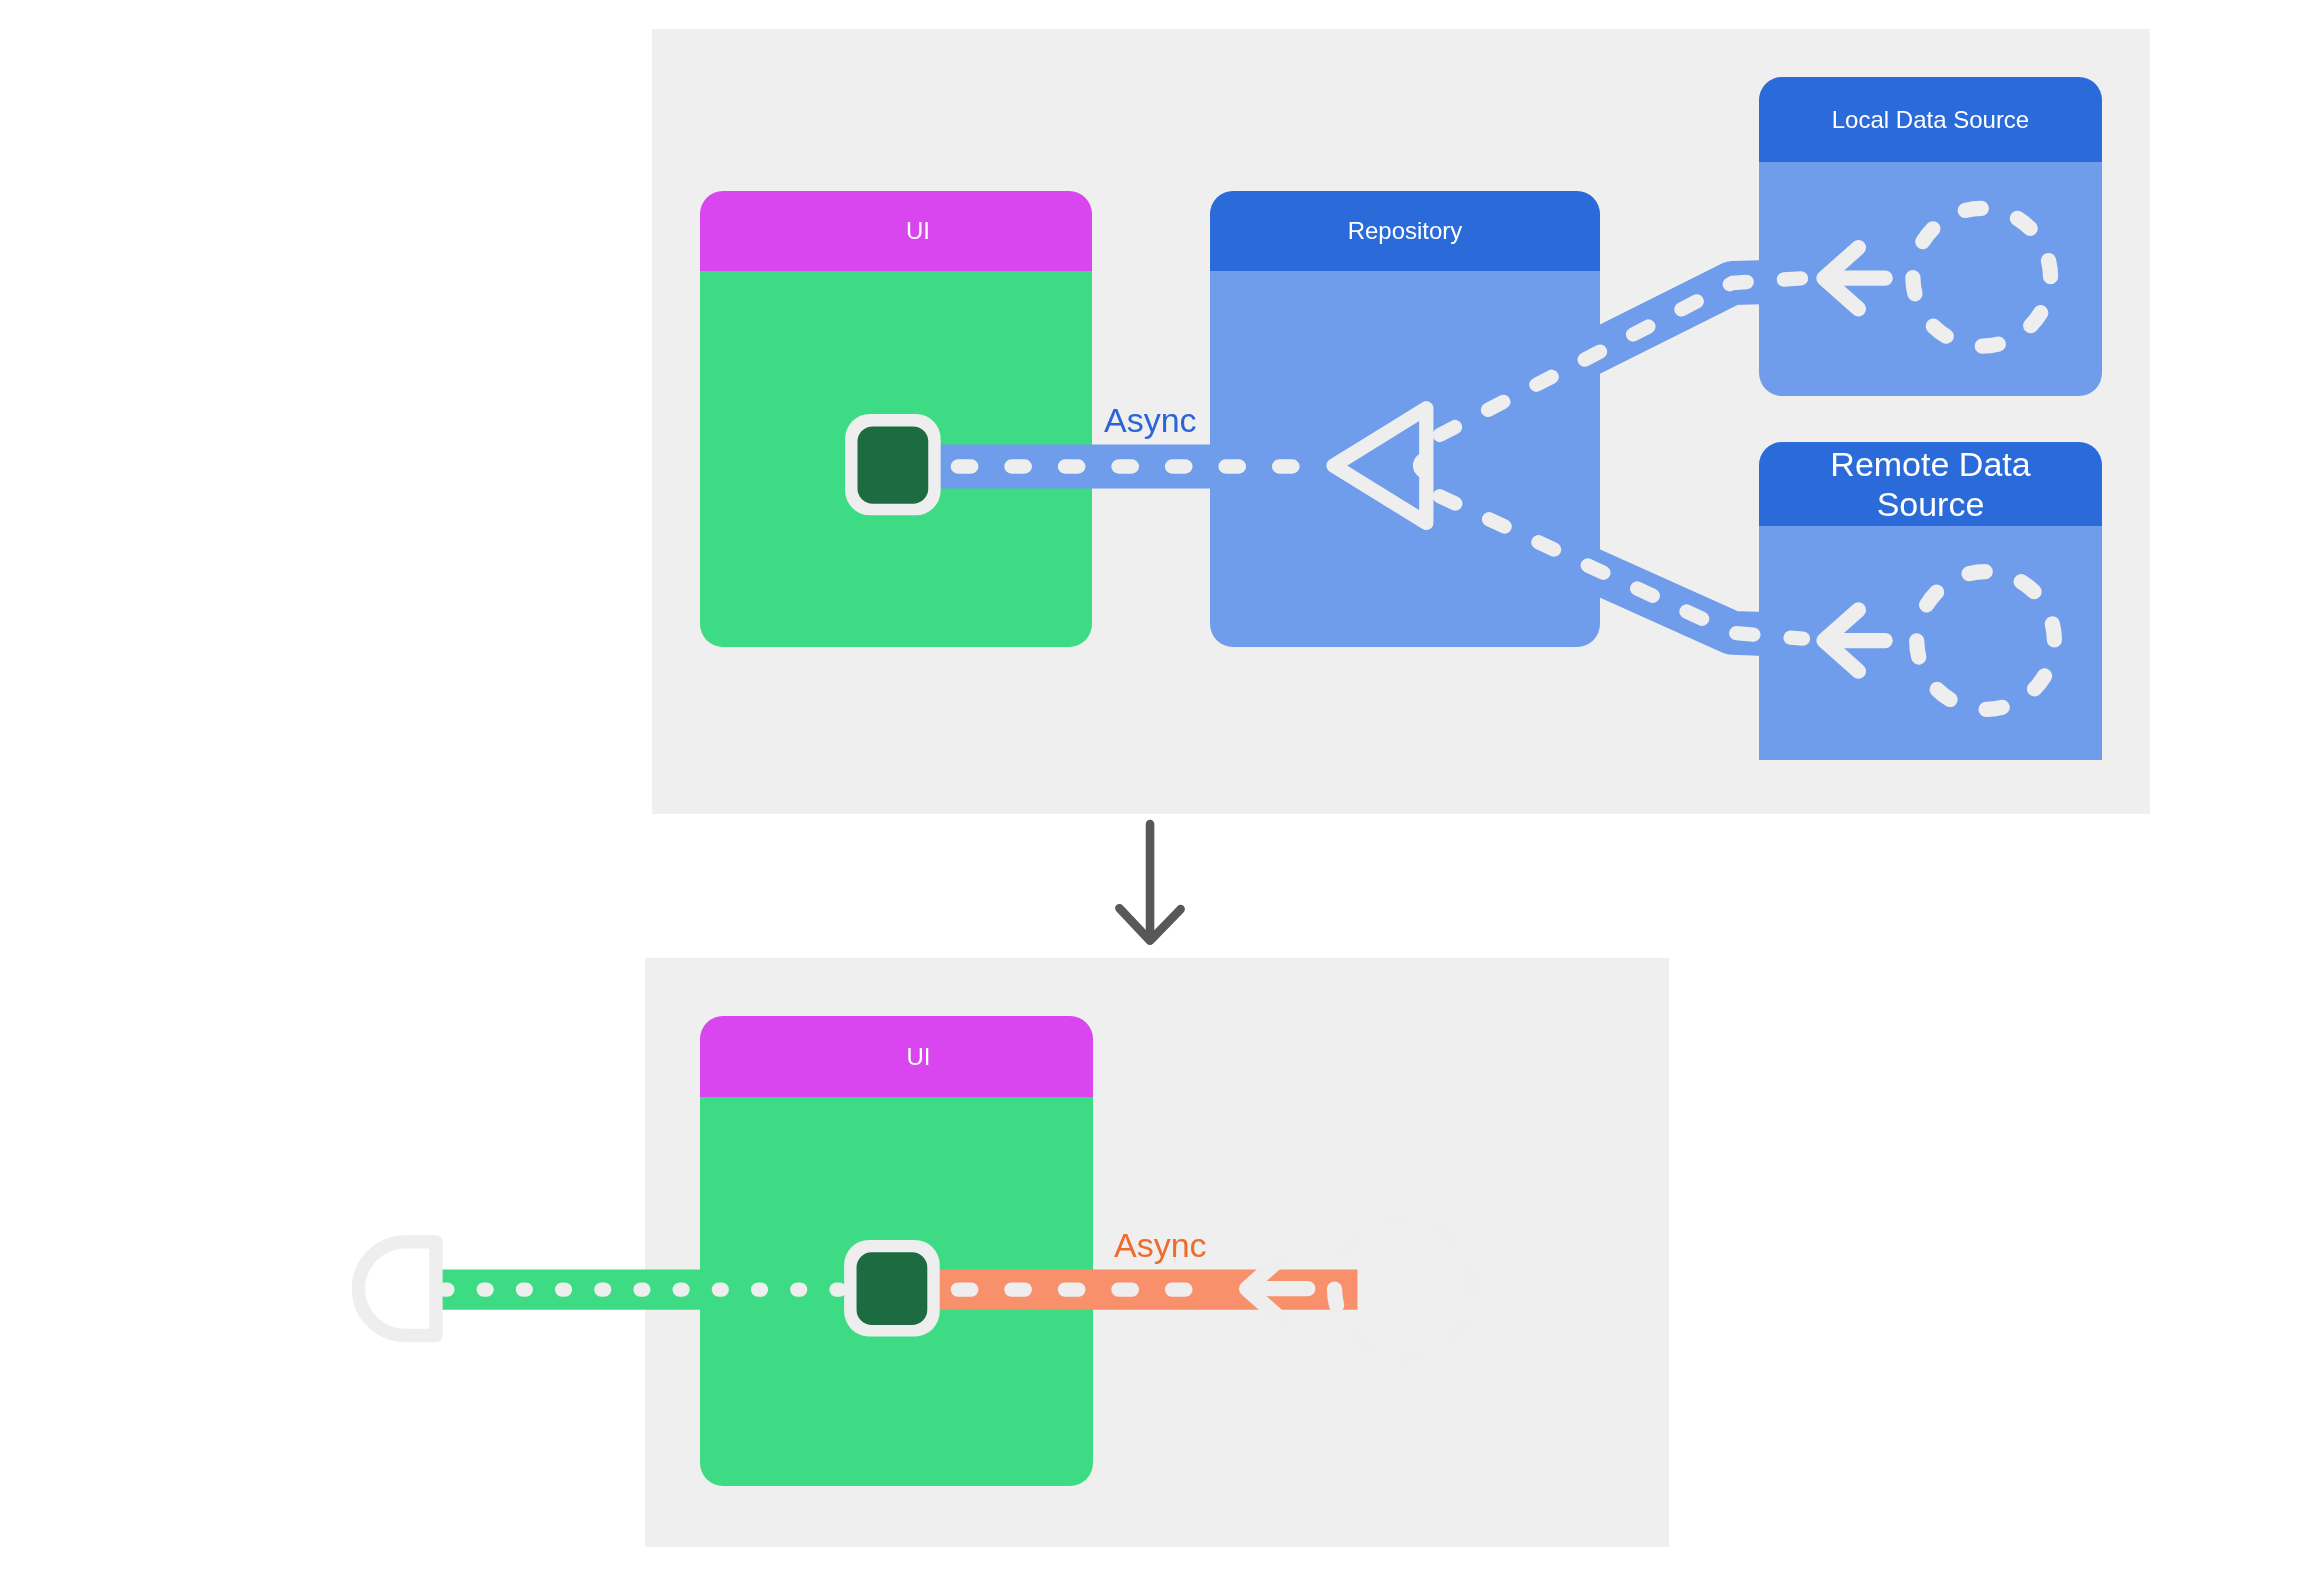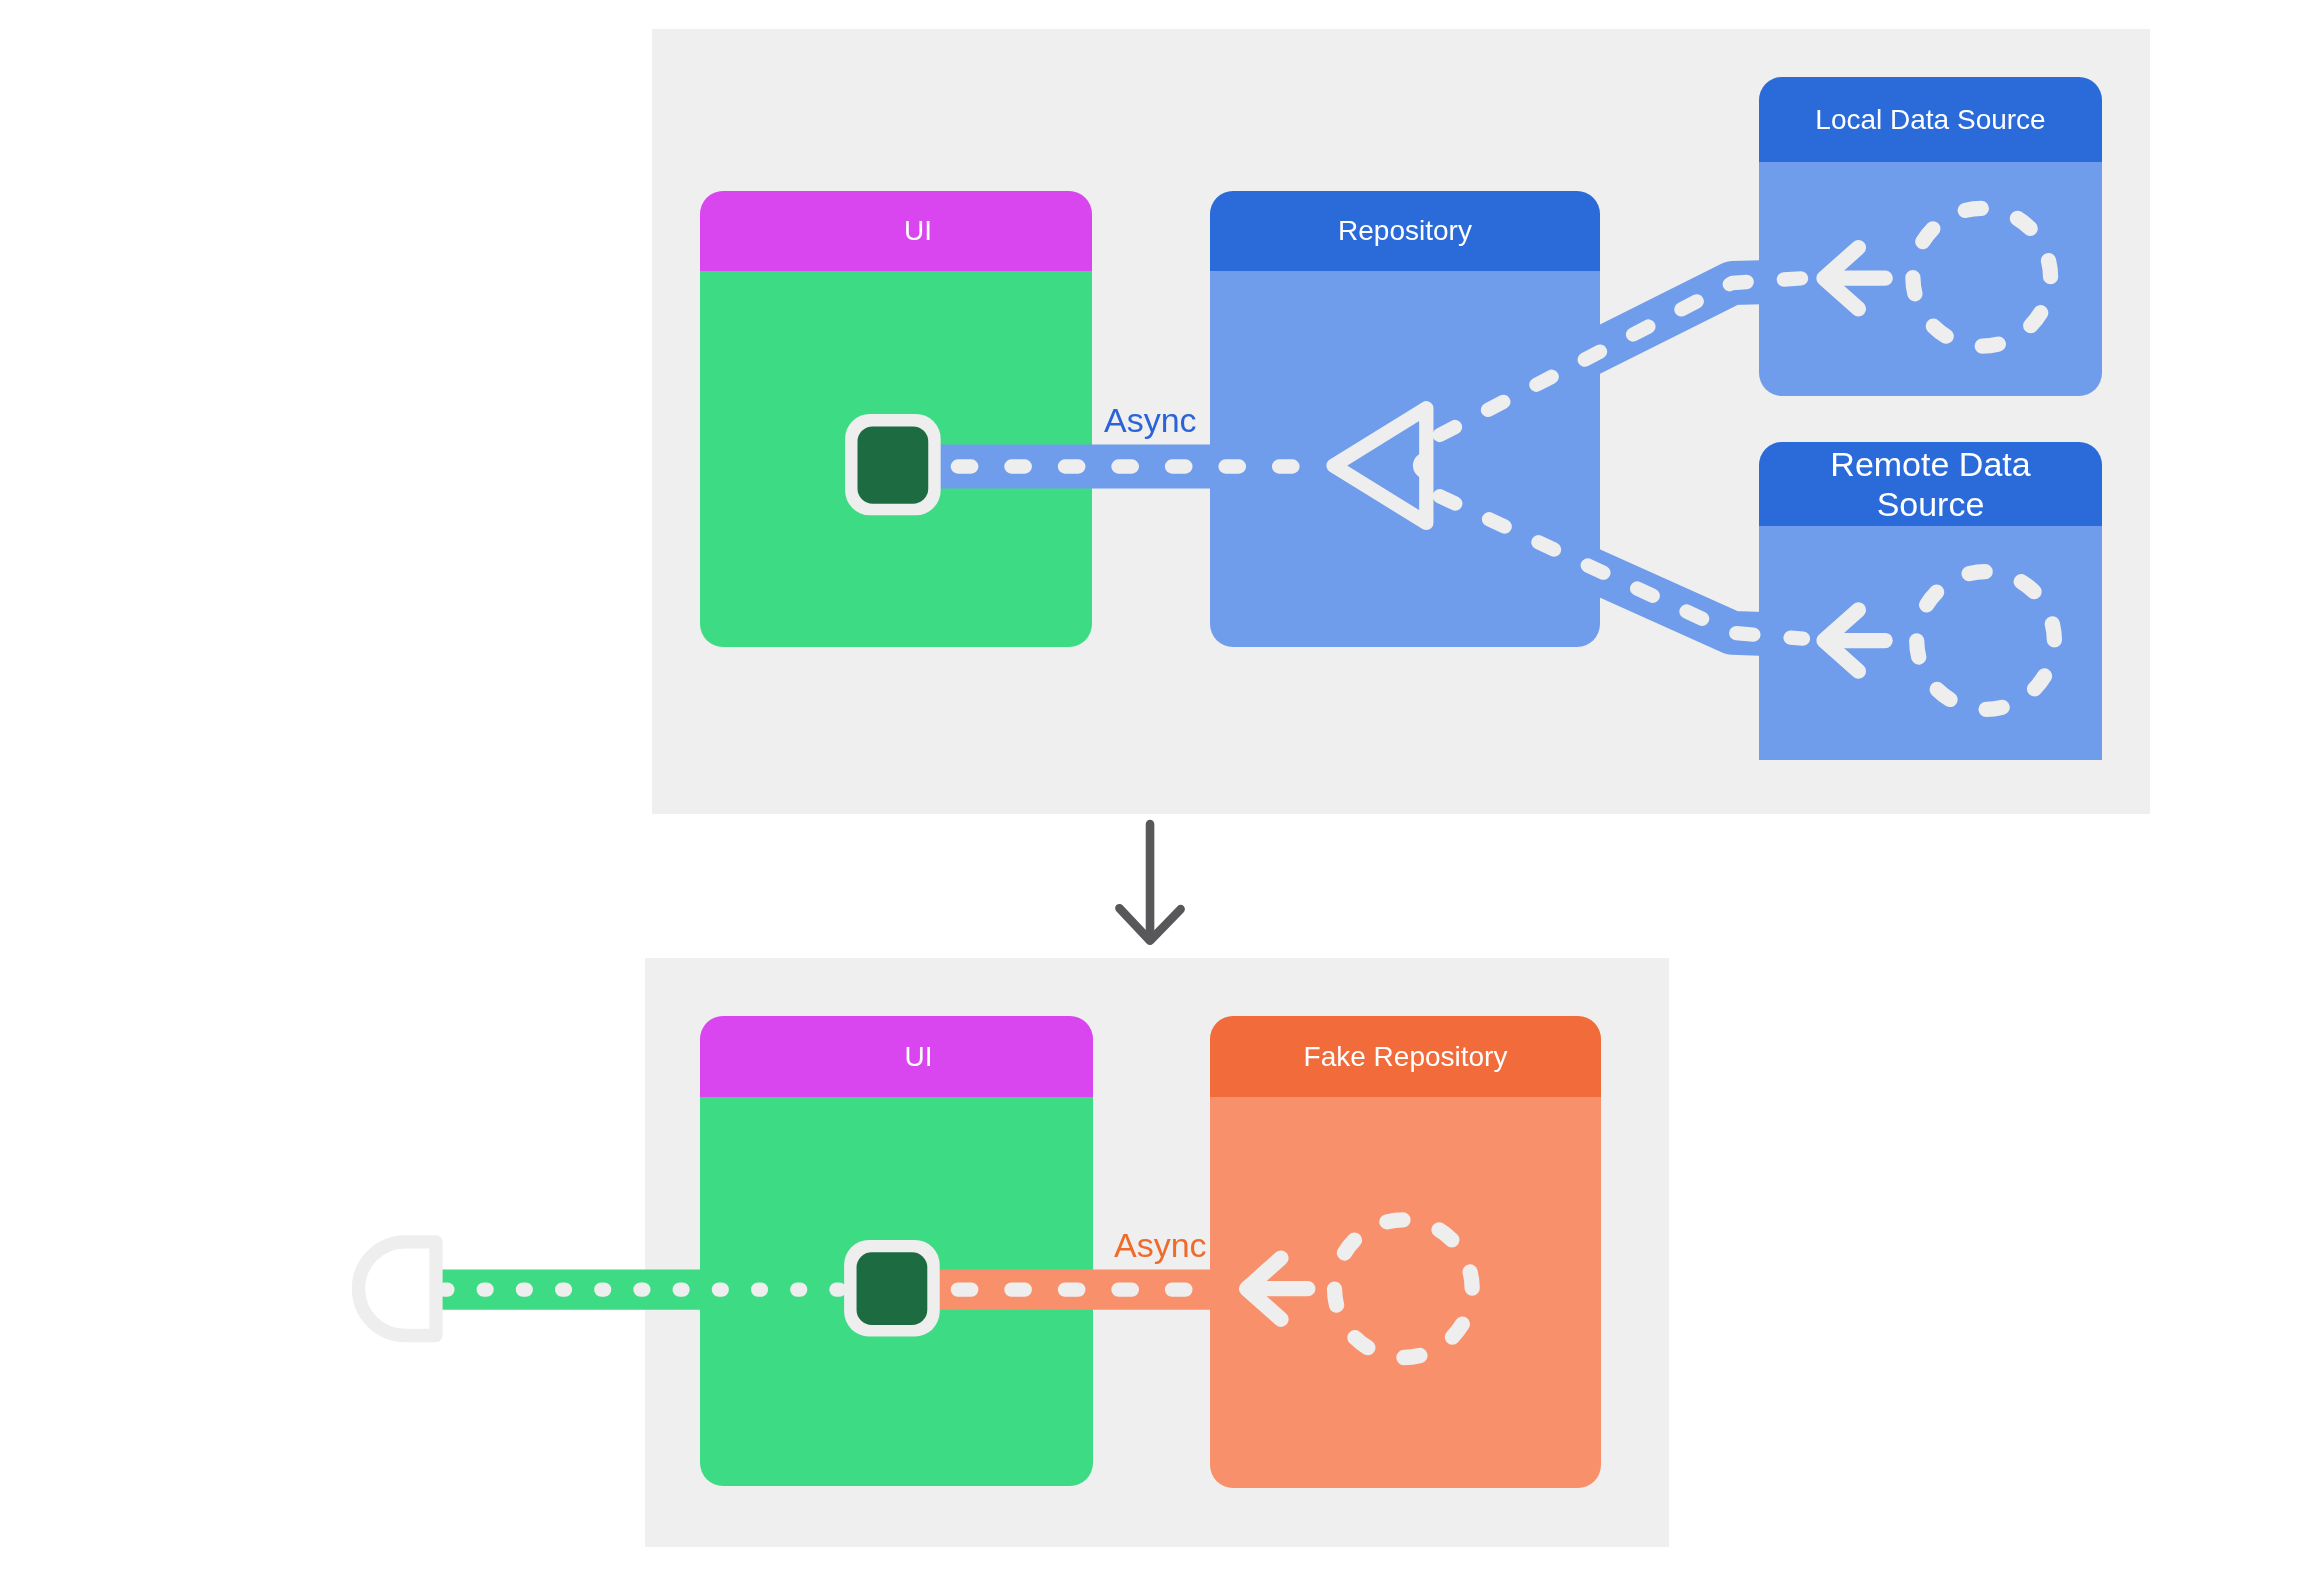--- a/index.html
+++ b/index.html
@@ -4,21 +4,21 @@
 <style>
   html,body{margin:0;padding:0;background:#ffffff;}
   #canvas{
     position:relative;width:2323px;height:1586px;overflow:hidden;
     background:#ffffff;font-family:"Liberation Sans",sans-serif;
   }
   .panel{position:absolute;background:#efefef;}
   .box{position:absolute;border-radius:23px;overflow:hidden;}
   .box-header{
     display:flex;align-items:center;justify-content:center;
-    color:#ffffff;font-size:28px;line-height:42px;text-align:center;
+    color:#ffffff;font-size:24px;line-height:42px;text-align:center;
     width:100%;
   }
   .box-body{width:100%;}
   
   .green  .box-header{background:#d946ef;padding-left:22px;}
   .green  .box-body  {background:#3ddc84;}
   .blue   .box-header{background:#2a6bd9;}
   .blue   .box-body  {background:#6f9ceb;}
   .orange .box-header{background:#f26b3a;}
   .orange .box-body  {background:#f8906c;}
@@ -73,24 +73,20 @@
   </div>
   <div class="box blue" id="box-remote">
     <div class="box-header">Remote Data Source</div>
     <div class="box-body"></div>
   </div>
 
   <div class="box green" id="box-ui-bottom">
     <div class="box-header">UI</div>
     <div class="box-body"></div>
   </div>
-  <div class="box orange" id="box-fake">
-    <div class="box-header">Fake Repository</div>
-    <div class="box-body"></div>
-  </div>
 
   <svg id="connector-layer" width="2323" height="1586" viewBox="0 0 2430 1659">
 
     <line x1="960" y1="488" x2="1330" y2="488" stroke="#6f9ceb" stroke-width="46"></line>
     <polyline points="1500,452 1812,296 2000,291" fill="none" stroke="#6f9ceb" stroke-width="46" stroke-linejoin="round"></polyline>
     <polyline points="1500,522 1812,662 2000,668" fill="none" stroke="#6f9ceb" stroke-width="46" stroke-linejoin="round"></polyline>
 
     <line x1="1002" y1="488" x2="1386" y2="488" stroke="#eeeeee" stroke-width="15" stroke-linecap="round" stroke-dasharray="14 42"></line>
     <polyline points="1506,455 1812,296 1886,291" fill="none" stroke="#eeeeee" stroke-width="15" stroke-linecap="round" stroke-linejoin="round" stroke-dasharray="18 39"></polyline>
     <polyline points="1506,519 1812,662 1886,668" fill="none" stroke="#eeeeee" stroke-width="15" stroke-linecap="round" stroke-linejoin="round" stroke-dasharray="18 39"></polyline>

